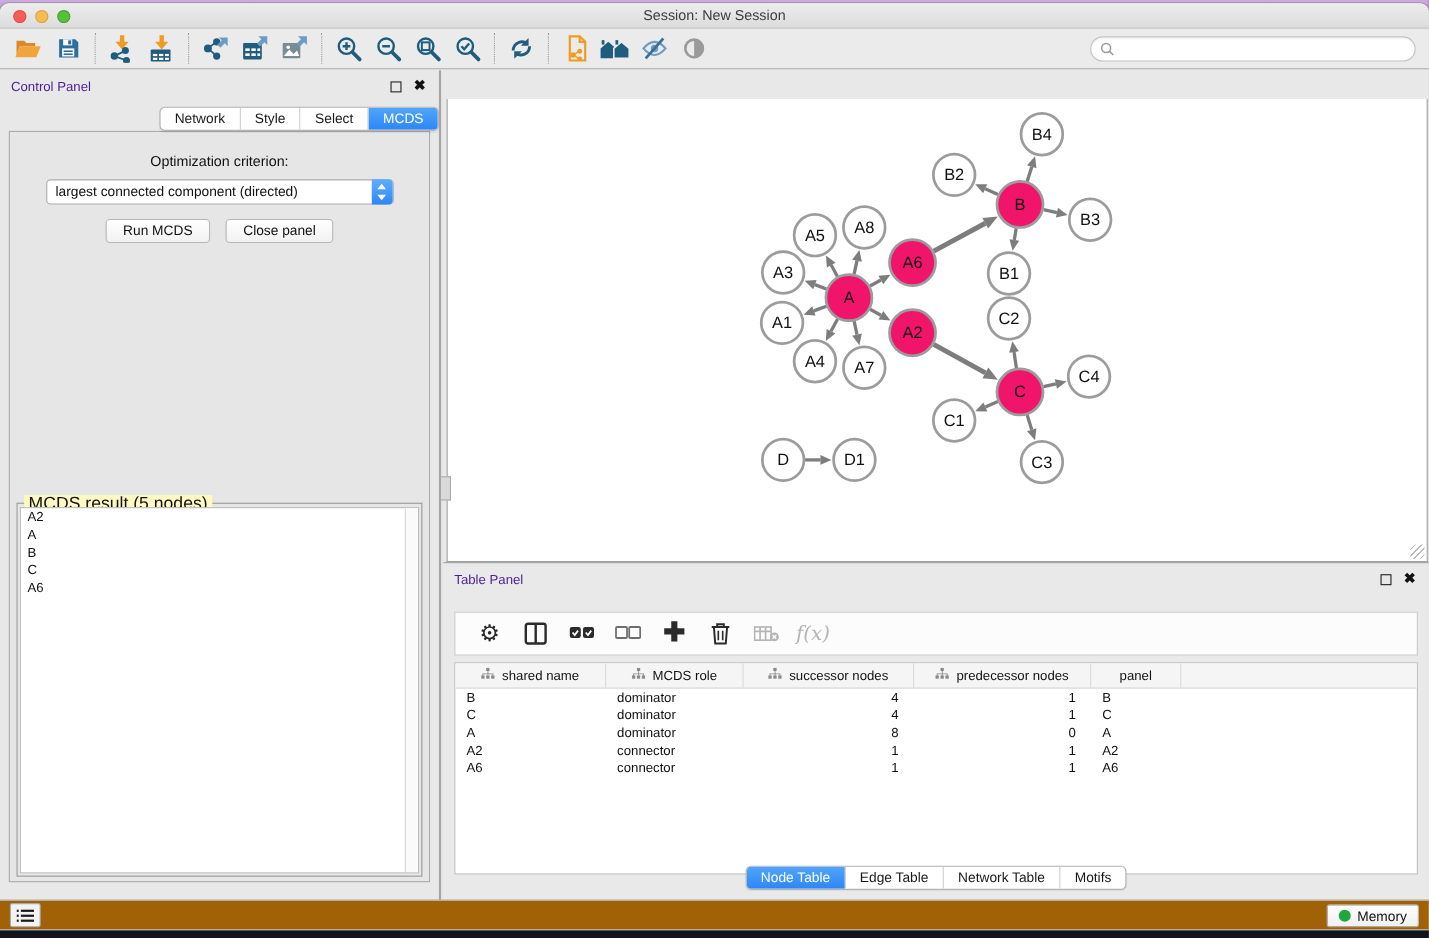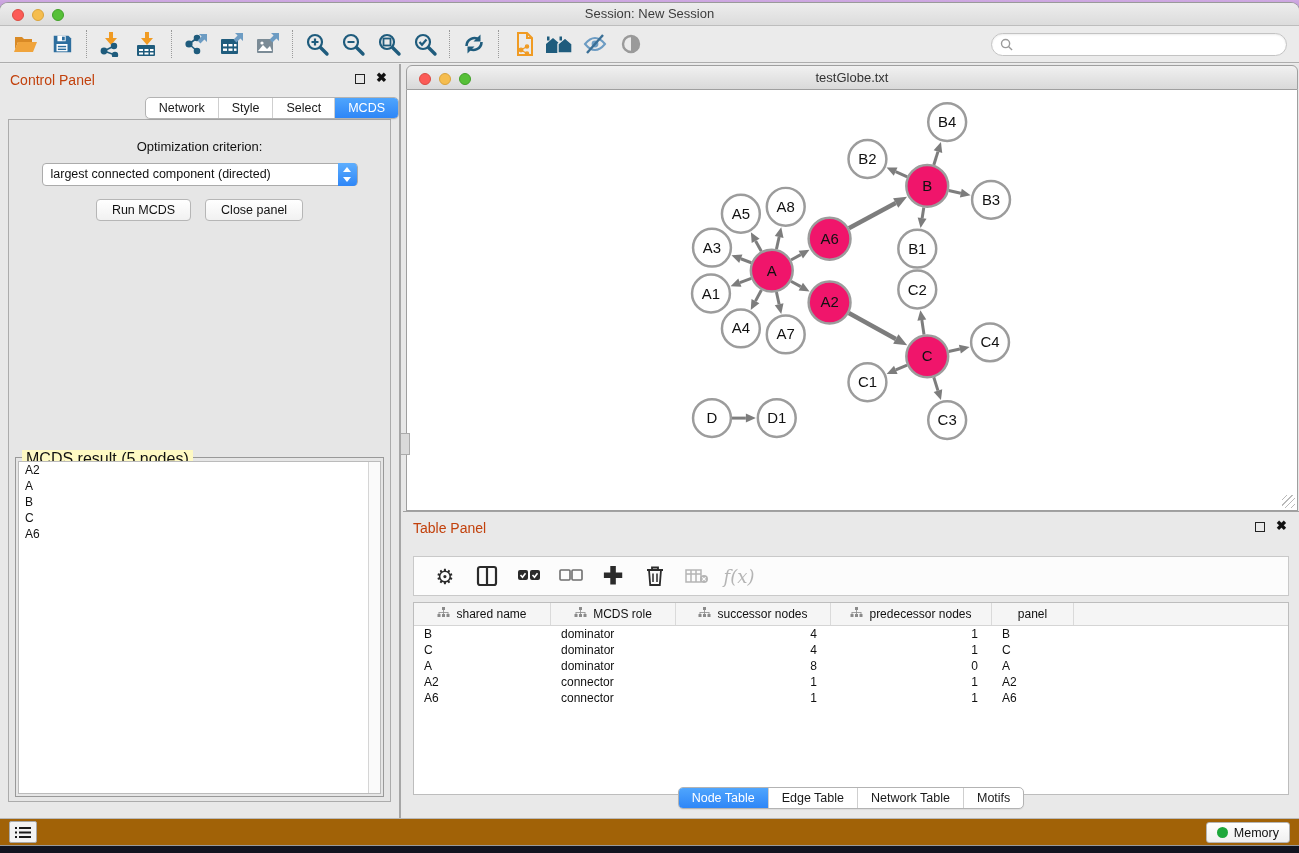--- a/index.html
+++ b/index.html
@@ -25,21 +25,21 @@
   .tsep { width:1px; height:28px; border-left:1px dotted #9a9a9a; margin:0 6px; }
   .searchbox { margin-left:auto; margin-right:4px; width:296px; height:23px; background:#fff; border:1px solid #c3c3c3; border-radius:12px; display:flex; align-items:center; padding:0 8px; box-shadow:inset 0 1px 2px rgba(0,0,0,.08); }
   .searchbox input { border:none; outline:none; flex:1; font-size:12px; background:transparent; margin-left:5px; }
 
   
   .main { position:absolute; top:61px; bottom:27px; left:0; right:0; background:#e8e8e8; }
 
   
   .cpanel { position:absolute; left:0; top:0; bottom:0; width:401px; background:#e8e8e8; border-right:2px solid #a6a6a6; }
   .panel-head { position:relative; height:28px; }
-  .panel-head .ph-title { position:absolute; left:10px; top:8px; font-size:14px; color:#c2410c; }
+  .panel-head .ph-title { position:absolute; left:10px; top:8px; font-size:12px; color:#4c1d95; }
   .ph-float { position:absolute; right:34px; top:10px; width:10px; height:10px; border:1.6px solid #222; cursor:pointer; }
   .ph-close { position:absolute; right:12px; top:6px; font-size:13px; font-weight:bold; color:#111; cursor:pointer; }
 
   .seg-group { display:inline-flex; border:1px solid #b3b3b3; border-radius:5px; overflow:hidden; background:#fff; box-shadow:0 1px 1px rgba(0,0,0,.06); }
   .seg { padding:3px 13px; font-size:12.5px; color:#1a1a1a; border-left:1px solid #cfcfcf; cursor:pointer; white-space:nowrap; }
   .seg:first-child { border-left:none; }
   .seg.sel { background:linear-gradient(#4fa5fd,#2e86f7); color:#fff; }
   .cp-tabs-row { text-align:right; margin-top:5px; position:relative; z-index:2; }
 
   .cp-box { position:absolute; left:8px; right:8px; top:55px; bottom:16px; background:#e6e6e6; border:1px solid #ababab; }
@@ -312,28 +312,20 @@
               <div class="result-item">C</div>
               <div class="result-item">A6</div>
             </div>
         </div>
       </div>
     </div>
 
     <div class="rightzone">
 
       <div class="net-win">
-        <div class="nw-titlebar">
-          <div class="lights">
-            <span class="light l-red"></span>
-            <span class="light l-yel"></span>
-            <span class="light l-grn"></span>
-          </div>
-          <div class="nw-title">testGlobe.txt</div>
-        </div>
         <div class="nw-canvas">
           <svg id="graph-svg" width="100%" height="100%" viewBox="0 0 893 419">
               <line x1="355.48901716798036" y1="160.67335414757676" x2="349.8109303542095" y2="150.23300097386908" stroke="#7d7d7d" stroke-width="3"></line>
               <polygon points="345.03321088510967,141.44816195004034 353.7641079149324,148.08302721277414 345.8577527934866,152.38297473496402" fill="#7d7d7d"></polygon>
               <line x1="370.7013313337195" y1="158.50819961728223" x2="373.3753967570316" y2="146.2839005392841" stroke="#7d7d7d" stroke-width="3"></line>
               <polygon points="375.5123655450859,136.5149003653215 377.77144683531475,147.24553649390856 368.9793466787484,145.32226458465965" fill="#7d7d7d"></polygon>
               <line x1="345.4575854193549" y1="172.12540774408606" x2="334.94612963636354" y2="168.09601636060603" stroke="#7d7d7d" stroke-width="3"></line>
               <polygon points="325.60866846334307,164.5166562442815 336.5568416887096,163.8941588327468 333.3354175840175,172.29787388846526" fill="#7d7d7d"></polygon>
               <line x1="345.4146596993366" y1="187.76168568713538" x2="334.0066158782076" y2="192.0630792590365" stroke="#7d7d7d" stroke-width="3"></line>
               <polygon points="324.64964301426966,195.5911182077344 332.4189983512935,187.85244147026444 335.59423340512166,196.27371704780856" fill="#7d7d7d"></polygon>

